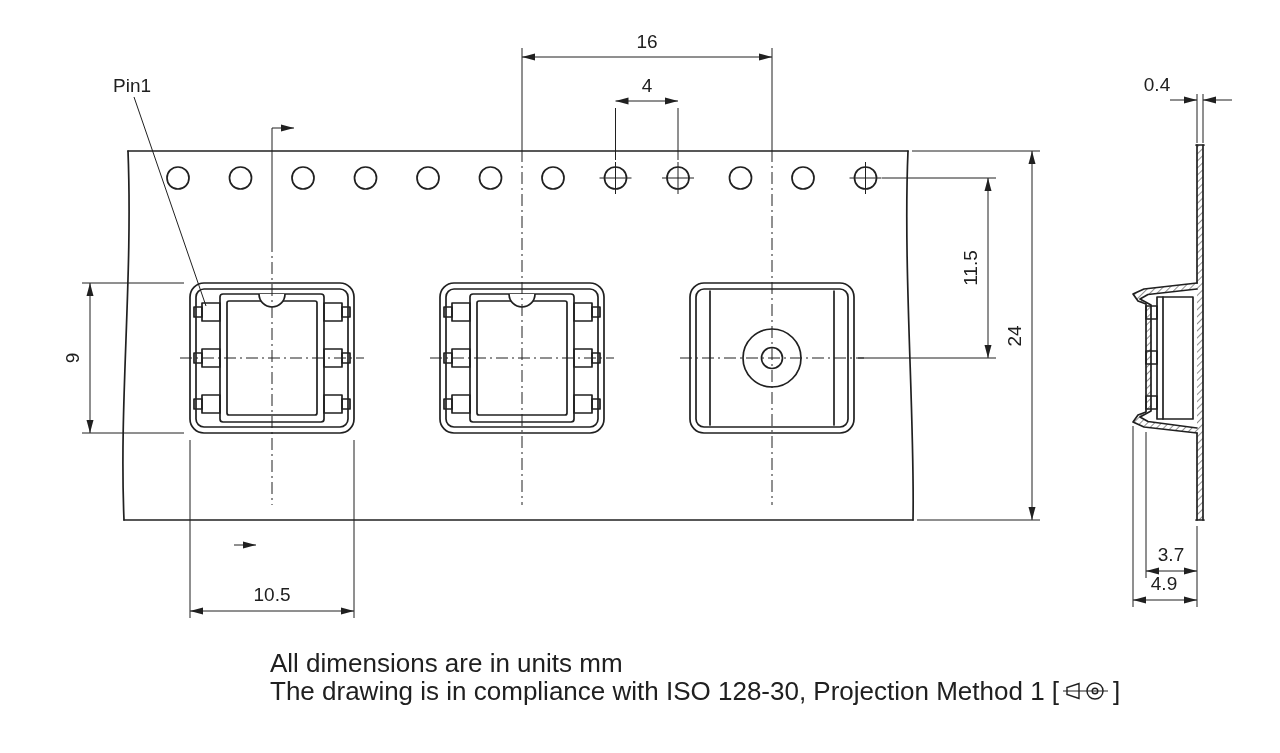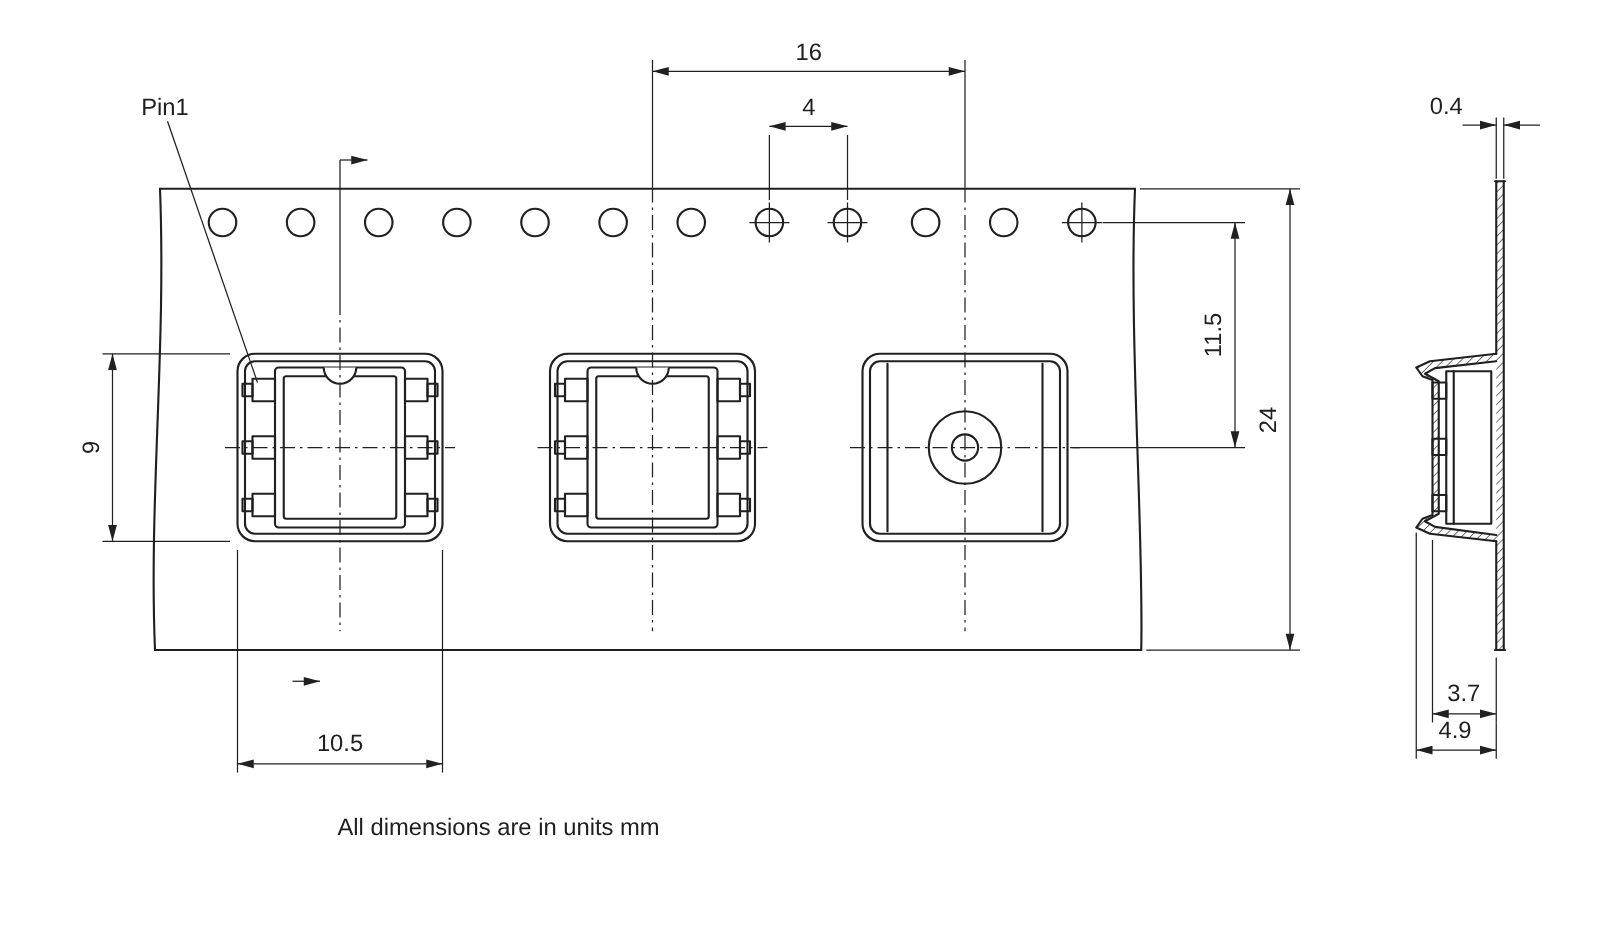--- a/index.html
+++ b/index.html
@@ -5,21 +5,21 @@
   html,body{margin:0;padding:0;background:#fff;}
   .canvas{position:relative;width:1280px;height:753px;background:#fff;overflow:hidden;
           font-family:"Liberation Sans",sans-serif;color:#202020;}
   svg text{font-family:"Liberation Sans",sans-serif;font-size:19px;fill:#202020;}
   .obj{stroke:#202020;stroke-width:1.7;fill:none;stroke-linecap:round;stroke-linejoin:round;}
   .objf{stroke:#202020;stroke-width:1.7;fill:#ffffff;stroke-linejoin:round;}
   .thin{stroke:#202020;stroke-width:1;fill:none;}
   .dimline{stroke:#202020;stroke-width:1;fill:none;}
   .cl{stroke:#202020;stroke-width:1;fill:none;stroke-dasharray:12 4 2 4;}
   .hatchfill{fill:url(#hatch);stroke:none;}
-  .notes{position:absolute;left:270px;top:649px;font-size:19px;line-height:28px;white-space:nowrap;}
+  .notes{position:absolute;left:270px;top:649px;font-size:26px;line-height:28px;white-space:nowrap;}
   .note-line{display:flex;align-items:center;gap:2px;}
   .proj-symbol{display:inline-block;margin:0 1px;}
 </style>
 </head>
 <body>
 
 <div class="canvas">
 
 <svg width="1280" height="753" viewBox="0 0 1280 753">
   <defs>
@@ -206,15 +206,25 @@
     <line x1="1133" y1="600" x2="1197" y2="600" class="dimline" marker-start="url(#arr)" marker-end="url(#arr)"></line>
     <text x="1164" y="590" text-anchor="middle">4.9</text>
   </g>
 </svg>
 
 
 <div class="notes">
   <div class="note-line">
     <span>All dimensions are in units mm</span>
   </div>
+  <div class="note-line">
+    <span>The drawing is in compliance with ISO 128-30, Projection Method 1 [</span>
+    <svg class="proj-symbol" width="48" height="20" viewBox="0 0 48 20">
+      <line x1="1" y1="10" x2="46" y2="10" stroke="#202020" stroke-width="1"></line>
+      <polygon points="5,6.5 5,13.5 17,17.5 17,2.5" fill="none" stroke="#202020" stroke-width="1.4"></polygon>
+      <circle cx="33" cy="10" r="8" fill="none" stroke="#202020" stroke-width="1.4"></circle>
+      <circle cx="33" cy="10" r="2.8" fill="none" stroke="#202020" stroke-width="1.4"></circle>
+    </svg>
+    <span>]</span>
+  </div>
 </div>
 
 </div>
 
 </body></html>

